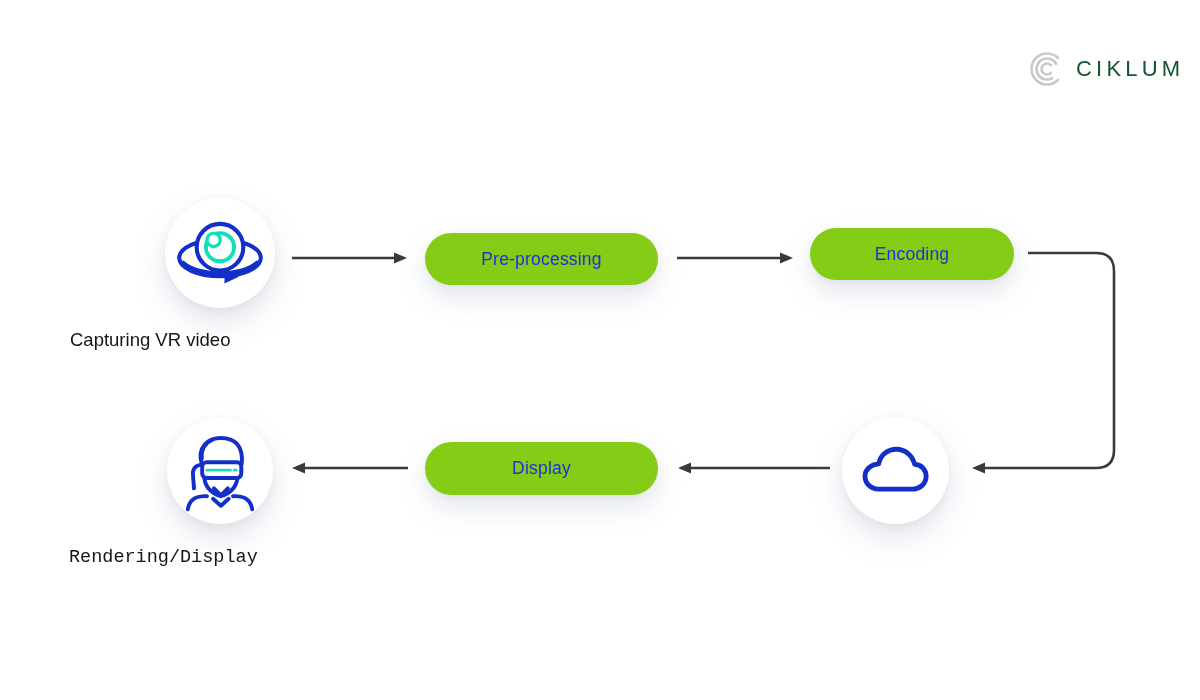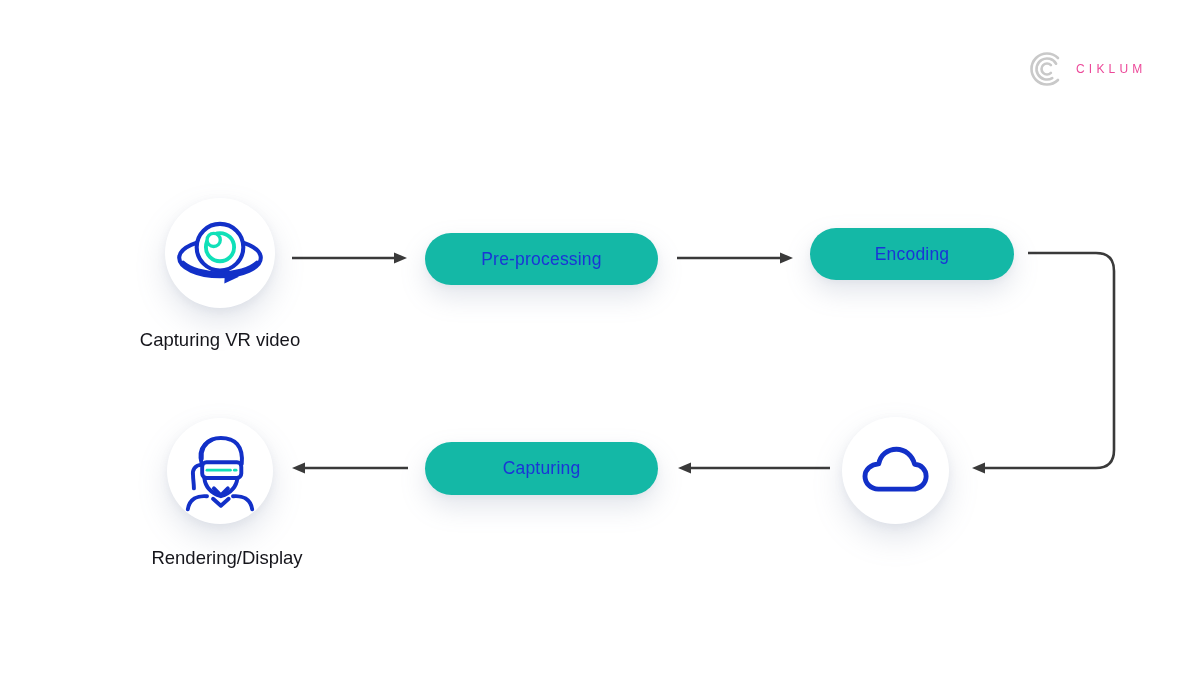--- a/index.html
+++ b/index.html
@@ -25,49 +25,49 @@
     background: #ffffff;
     border-radius: 50%;
     box-shadow: 0 14px 30px rgba(128,140,170,0.22), 0 3px 8px rgba(128,140,170,0.10);
     display: flex; align-items: center; justify-content: center;
   }
   .circle-capture  { left: 165px; top: 198px; width: 110px; height: 110px; }
   .circle-network  { left: 842px; top: 417px; width: 107px; height: 107px; }
   .circle-render   { left: 167px; top: 418px; width: 106px; height: 106px; }
   .pill {
     position: absolute;
-    background: #14b8a6;
+    background: #84cc16;
     border-radius: 27px;
     box-shadow: 0 12px 26px rgba(128,140,170,0.22), 0 2px 6px rgba(128,140,170,0.08);
     display: flex; align-items: center; justify-content: center;
     color: #1A35D6;
     font-size: 17.5px;
     letter-spacing: 0.2px;
   }
   .pill-preprocessing { left: 425px; top: 233px; width: 233px; height: 52px; }
   .pill-encoding      { left: 810px; top: 228px; width: 204px; height: 52px; align-items: center; }
   .pill-decoding      { left: 425px; top: 442px; width: 233px; height: 53px; }
   .node-label {
     position: absolute;
     width: 300px;
-    text-align: center;
+    text-align: left;
     color: #15151B;
     font-size: 18.5px;
   }
   .label-capture { left: 70px;  top: 329px; }
-  .label-render  { left: 77px;  top: 547px; }
+  .label-render  { left: 69px;  top: 547px; font-family: Liberation Mono, monospace; }
   .label-network { left: 744px; top: 547px; }
   .brand {
     position: absolute;
     left: 1028px; top: 50px;
     display: flex; align-items: center; gap: 10px;
   }
   .brand-text {
-    color: #ec4899;
-    font-size: 12px;
+    color: #14532d;
+    font-size: 22px;
     letter-spacing: 4.2px;
     font-weight: 400;
   }
 </style>
 </head>
 <body>
 
 <div class="canvas">
 
   <svg class="edges-layer" width="1200" height="700" viewBox="0 0 1200 700">
@@ -107,21 +107,21 @@
     <span>Encoding</span>
   </div>
 
   <div class="icon-circle circle-network">
     <svg width="78" height="55" viewBox="0 0 88 62">
       <path d="M24,52 L62,52 C71.5,52 78,45.5 78,37.5 C78,30 72.5,24.5 65,24 C62.5,13.5 54,7 44.5,7 C34.5,7 26.5,13.5 24.5,23.5 C15.5,24 9,30 9,37.5 C9,45.5 15.5,52 24,52 Z" fill="none" stroke="#1230C8" stroke-width="5.5" stroke-linejoin="round"></path>
     </svg>
   </div>
 
   <div class="pill pill-decoding">
-    <span>Capturing</span>
+    <span>Display</span>
   </div>
 
   <div class="icon-circle circle-render">
     <svg width="80" height="84" viewBox="0 0 92 96">
       <g fill="none" stroke="#1230C8" stroke-width="4.5" stroke-linecap="round" stroke-linejoin="round">
 
         <path d="M9,92 C11,80 20,76 31,77"></path>
         <path d="M61,77 C72,76 81,80 83,92"></path>
         <path d="M38,80 L47,88 L56,80"></path>
 

